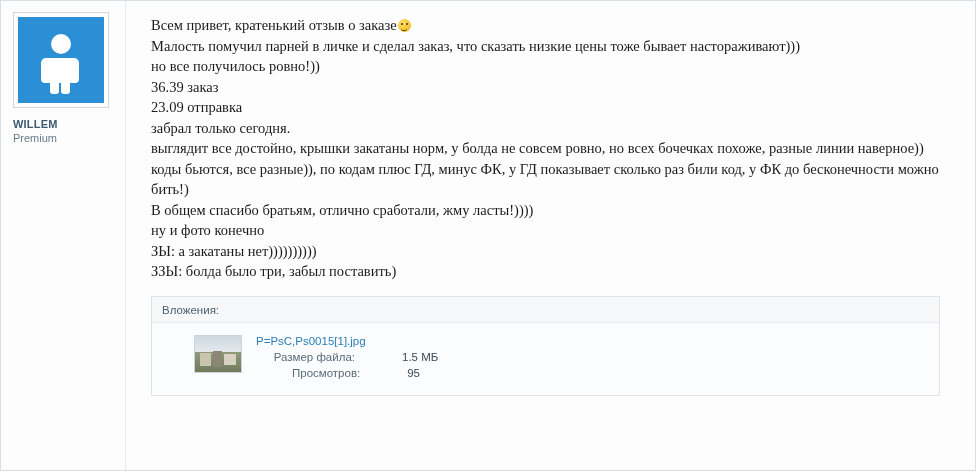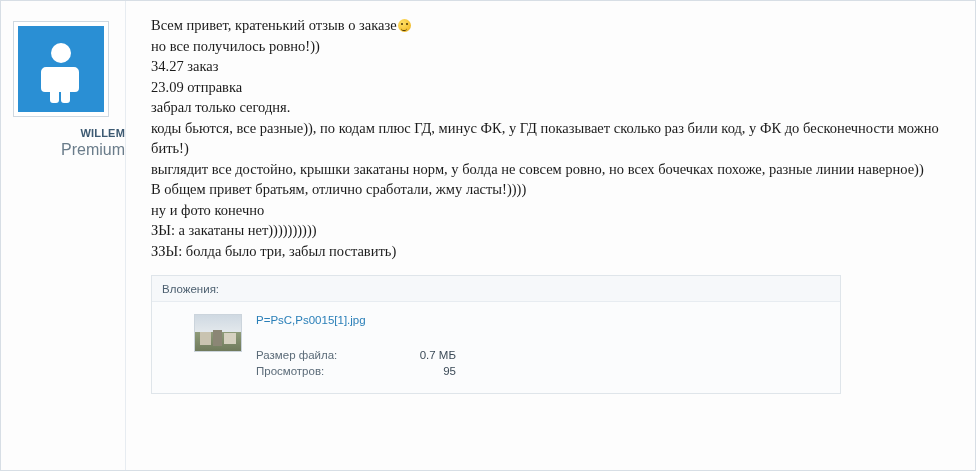--- a/index.html
+++ b/index.html
@@ -24,24 +24,23 @@
     border: 1px solid #d7dee5;
     background: #fdfdfd;
     display: flex;
   }
 
   
   .user-col {
     width: 125px;
     flex: 0 0 125px;
     box-sizing: border-box;
-    padding: 20px 0 0 12px;
+    padding: 11px 0 0 12px;
     background: #fdfdfd;
     border-right: 1px solid #e7ecf1;
-    text-align: right;
   }
   .avatar-box {
     width: 96px;
     height: 96px;
     box-sizing: border-box;
     border: 1px solid #cfd8e0;
     background: #ffffff;
     padding: 4px;
   }
   .avatar {
@@ -56,21 +55,21 @@
     margin-top: 10px;
     font-family: "Liberation Sans", sans-serif;
     font-size: 11px;
     font-weight: bold;
     color: #3d5a72;
     letter-spacing: .2px;
   }
   .usertitle {
     margin-top: 2px;
     font-family: "Liberation Sans", sans-serif;
-    font-size: 16px;
+    font-size: 11px;
     color: #6a7c8a;
   }
 
   
   .msg-col {
     flex: 1 1 auto;
     box-sizing: border-box;
     padding: 14px 18px 0 25px;
     position: relative;
   }
@@ -109,21 +108,21 @@
     position: absolute;
     left: 3.5px; top: 7.5px;
     width: 6px; height: 3px;
     border-bottom: 1.3px solid #4a3504;
     border-radius: 0 0 6px 6px;
   }
 
   
   .attachments {
     margin: 14px 0 0 0;
-    width: 690px;
+    width: 789px;
     border: 1px solid #dfe5ea;
     background: #fbfcfd;
     box-sizing: border-box;
   }
   .att-head {
     font-family: "Liberation Sans", sans-serif;
     font-size: 11.5px;
     color: #4d6070;
     padding: 7px 10px 6px 10px;
     border-bottom: 1px solid #e7ecf1;
@@ -153,25 +152,25 @@
     margin-left: 14px;
     font-family: "Liberation Sans", sans-serif;
     font-size: 11.5px;
     color: #3b4a57;
     width: 200px;
   }
   .att-filename {
     color: #2a7fb8;
     text-decoration: none;
     display: block;
-    margin-bottom: 21px;
+    margin-bottom: 2px;
   }
   .att-row {
     display: flex;
-    justify-content: space-between;
+    justify-content: center;
     line-height: 16px;
     color: #5b6b78;
     gap: 47px;
   }
   .att-row .val { color: #3b4a57; }
 </style>
 </head>
 <body>
 
 <div class="post">
@@ -186,47 +185,48 @@
       </div>
     </div>
     <div class="username">WILLEM</div>
     <div class="usertitle">Premium</div>
   </div>
 
   <div class="msg-col">
 
     <div class="message">
       <p><span>Всем привет, кратенький отзыв о заказе</span><span class="emoji"></span></p>
+      <p>Малость помучил парней в личке и сделал заказ, что сказать низкие цены тоже бывает настораживают)))</p>
       <p>но все получилось ровно!))</p>
-      <p>34.27 заказ</p>
+      <p>36.39 заказ</p>
       <p>23.09 отправка</p>
       <p>забрал только сегодня.</p>
+      <p>выглядит все достойно, крышки закатаны норм, у болда не совсем ровно, но всех бочечках похоже, разные линии наверное))</p>
       <p>коды бьются, все разные)), по кодам плюс ГД, минус ФК, у ГД показывает сколько раз били код, у ФК до бесконечности можно бить!)</p>
-      <p>выглядит все достойно, крышки закатаны норм, у болда не совсем ровно, но всех бочечках похоже, разные линии наверное))</p>
-      <p>В общем привет братьям, отлично сработали, жму ласты!))))</p>
+      <p>В общем спасибо братьям, отлично сработали, жму ласты!))))</p>
       <p>ну и фото конечно</p>
       <p>ЗЫ: а закатаны нет))))))))))</p>
       <p>ЗЗЫ: болда было три, забыл поставить)</p>
     </div>
 
     <div class="attachments">
       <div class="att-head">Вложения:</div>
       <div class="att-body">
         <div class="thumb">
           <div class="sky"></div>
           <div class="ground"></div>
           <div class="box1"></div>
           <div class="box2"></div>
           <div class="box3"></div>
         </div>
         <div class="att-info">
           <a class="att-filename" href="#">P=PsC,Ps0015[1].jpg</a>
           <div class="att-row">
             <span>Размер файла:</span>
-            <span class="val">0.7 МБ</span>
+            <span class="val">1.5 МБ</span>
           </div>
           <div class="att-row">
             <span>Просмотров:</span>
             <span class="val">95</span>
           </div>
         </div>
       </div>
     </div>
 
   </div>

